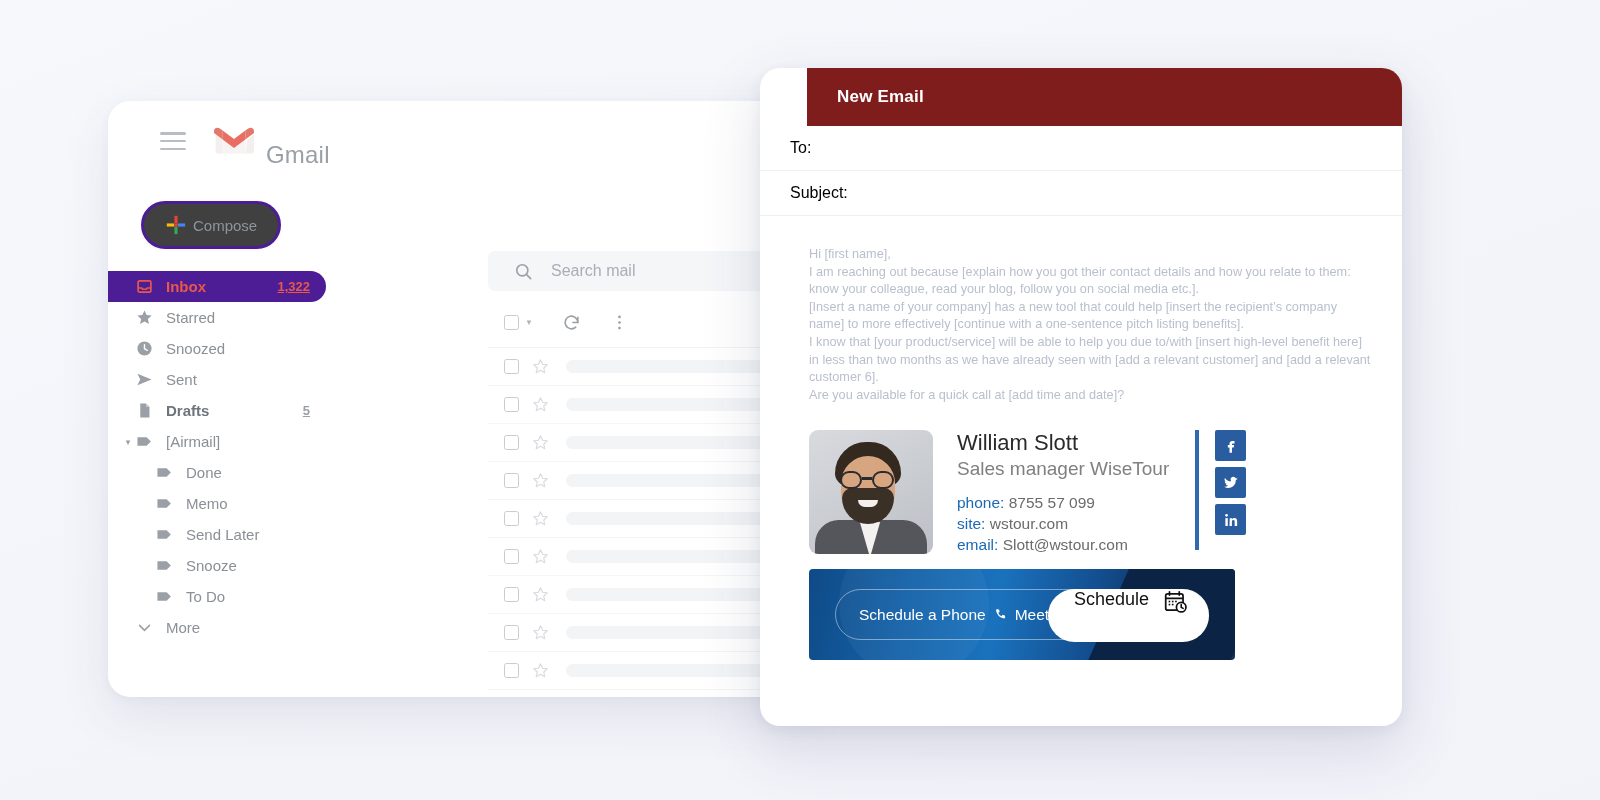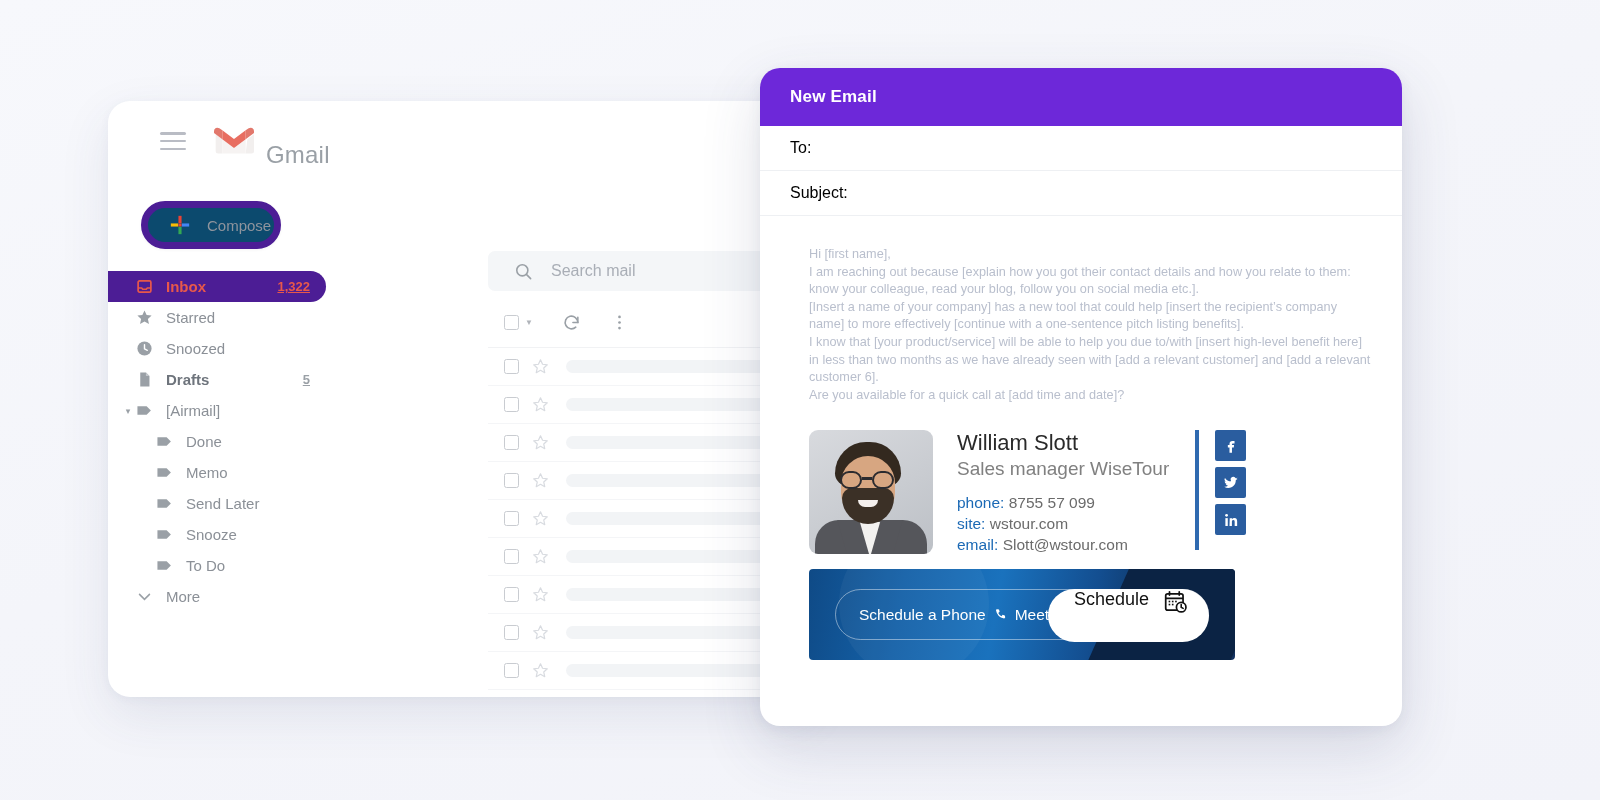--- a/index.html
+++ b/index.html
@@ -42,23 +42,23 @@
     width: 400px; height: 40px;
     background: #f4f6f8; border-radius: 7px;
     display: flex; align-items: center; padding-left: 26px; gap: 18px;
   }
   .search-bar .ph { font-size: 16px; color: #a9aeb6; }
 
   
   .sidebar { position: absolute; left: 0; top: 100px; width: 250px; }
   .compose-btn {
     margin-left: 33px; width: 140px; height: 48px;
-    border: 7px solid #4c1d95; border-radius: 26px;
-    background: #0c4a6e;
-    display: flex; align-items: center; gap: 16px; padding-left: 21px;
+    border: 3px solid #4c1d95; border-radius: 26px;
+    background: #404040;
+    display: flex; align-items: center; gap: 6px; padding-left: 21px;
     box-shadow: 0 1px 3px rgba(60,64,67,.06);
     cursor: pointer;
   }
   .compose-label { font-size: 15px; color: #8e949d; }
 
   .nav-list { margin-top: 22px; }
   .nav-item {
     height: 31px; display: flex; align-items: center;
     padding-left: 28px; gap: 0;
     font-size: 15px; color: #8b9097; cursor: pointer;
@@ -93,22 +93,22 @@
   .compose-panel {
     position: absolute;
     left: 760px; top: 68px;
     width: 642px; height: 658px;
     background: #ffffff;
     border-radius: 20px;
     box-shadow: 0 22px 60px rgba(55,65,105,.16), 0 4px 14px rgba(55,65,105,.07);
     overflow: hidden;
   }
   .cp-header {
-    height: 58px; background: #6d28d9;
-    display: flex; align-items: center; padding-left: 30px;
+    height: 58px; background: #7f1d1d;
+    display: flex; align-items: center; padding-left: 30px; margin-left: 47px;
   }
   .cp-title { color: #ffffff; font-size: 17px; font-weight: bold; letter-spacing: .2px; }
   .cp-field {
     height: 45px; display: flex; align-items: center;
     padding-left: 30px; border-bottom: 1px solid #eef0f3;
     font-size: 16px; color: #000000;
   }
   .cp-body { padding: 30px 30px 0 49px; }
   .cp-text { font-size: 12.7px; line-height: 17.6px; color: #b9bfcd; }
 
@@ -260,20 +260,29 @@
         <span class="ic">
           <svg width="17" height="17" viewBox="0 0 24 24">
             <circle cx="12" cy="12" r="10" fill="#9aa0a6"></circle>
             <path d="M12 6.5v6l4 2" fill="none" stroke="#fff" stroke-width="2" stroke-linecap="round"></path>
           </svg>
         </span>
         <span class="lbl">Snoozed</span>
         <span class="cnt"></span>
       </div>
 
+      <div class="nav-item">
+        <span class="ic">
+          <svg width="17" height="17" viewBox="0 0 24 24">
+              <path d="M2 4l20 8-20 8 4-8z" fill="#9aa0a6"></path>
+            </svg>
+        </span>
+        <span class="lbl">Sent</span>
+        <span class="cnt"></span>
+      </div>
 
       <div class="nav-item bold">
         <span class="ic">
           <svg width="17" height="17" viewBox="0 0 24 24">
               <path d="M6 2h8l5 5v15H6z" fill="#9aa0a6"></path>
               <path d="M14 2v5h5z" fill="#c4c8cd"></path>
             </svg>
         </span>
         <span class="lbl">Drafts</span>
         <span class="cnt">5</span>

